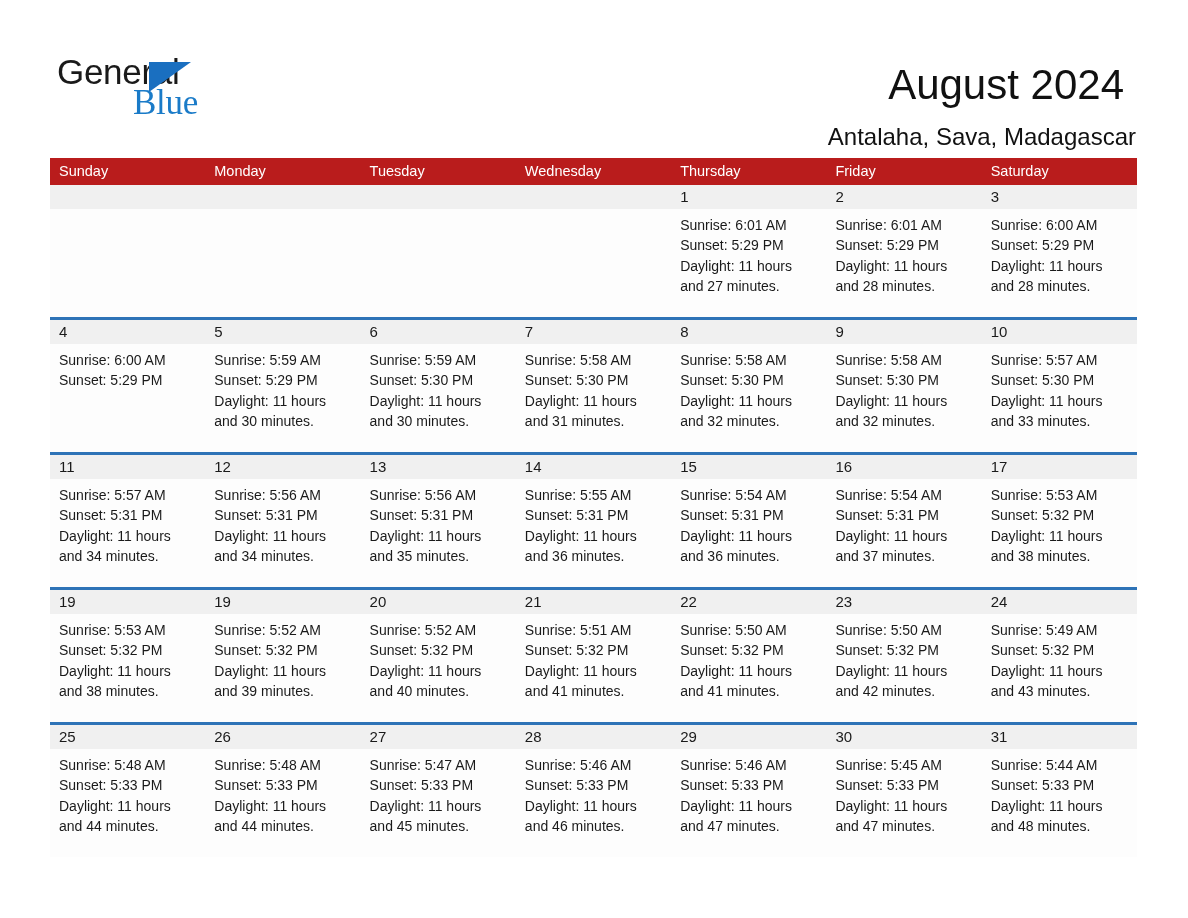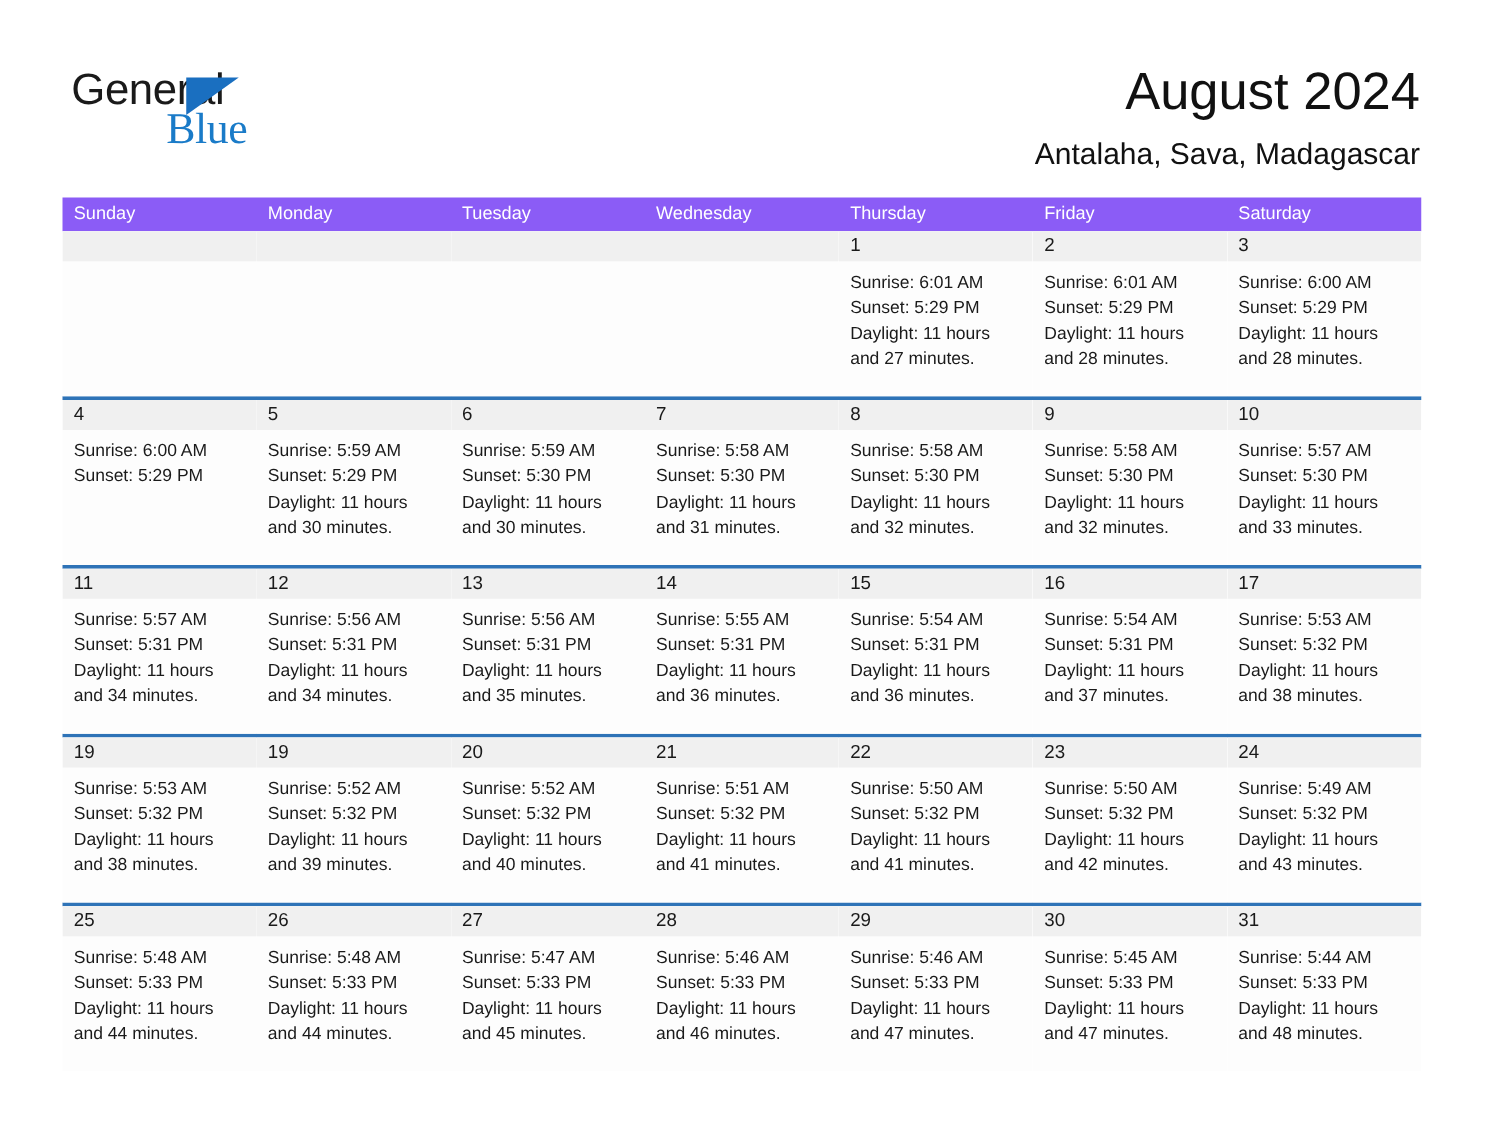--- a/index.html
+++ b/index.html
@@ -73,21 +73,21 @@
     position: absolute;
     right: 52px;
     top: 48px;
     text-align: right;
   }
   .cal-title {
     font-size: 42px;
     line-height: 50px;
     font-weight: normal;
     color: #111111;
-    margin: 0;
+    margin: 12px;
     white-space: nowrap;
   }
   .cal-subtitle {
     font-size: 24px;
     line-height: 30px;
     font-weight: normal;
     color: #111111;
     margin: 11px 0 12px 0;
     white-space: nowrap;
   }
@@ -96,21 +96,21 @@
   .calendar {
     position: absolute;
     left: 50px;
     top: 158px;
     width: 1087px;
   }
 
   .weekday-row {
     display: flex;
     width: 100%;
-    background: #8b5cf6;
+    background: #b91c1c;
   }
   .weekday-cell {
     flex: 1 1 0;
     height: 27px;
     line-height: 27px;
     padding-left: 9px;
     box-sizing: border-box;
     color: #ffffff;
     font-size: 14.5px;
     white-space: nowrap;

